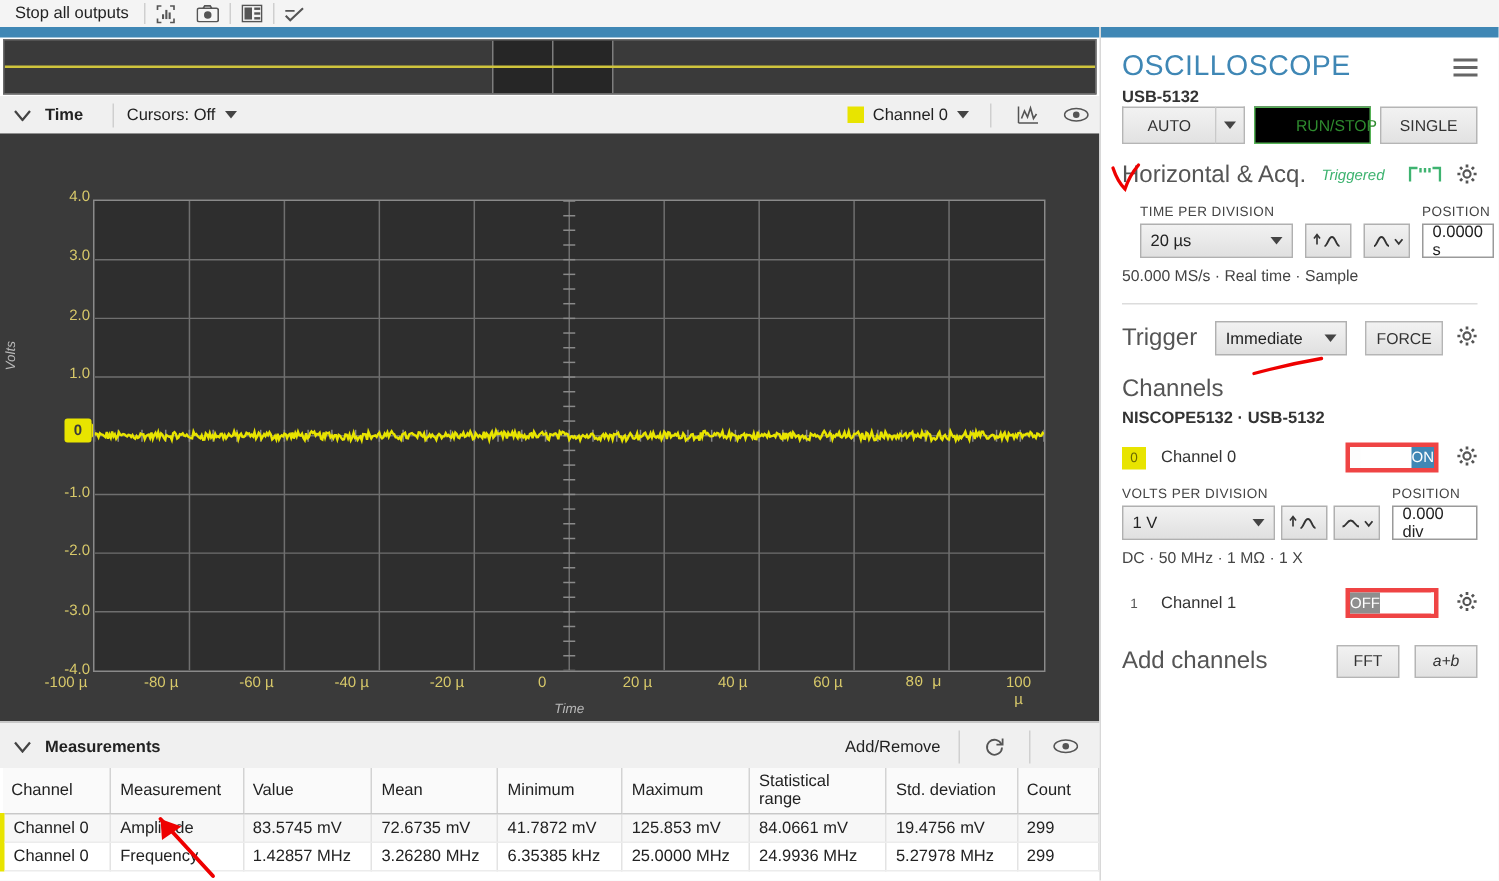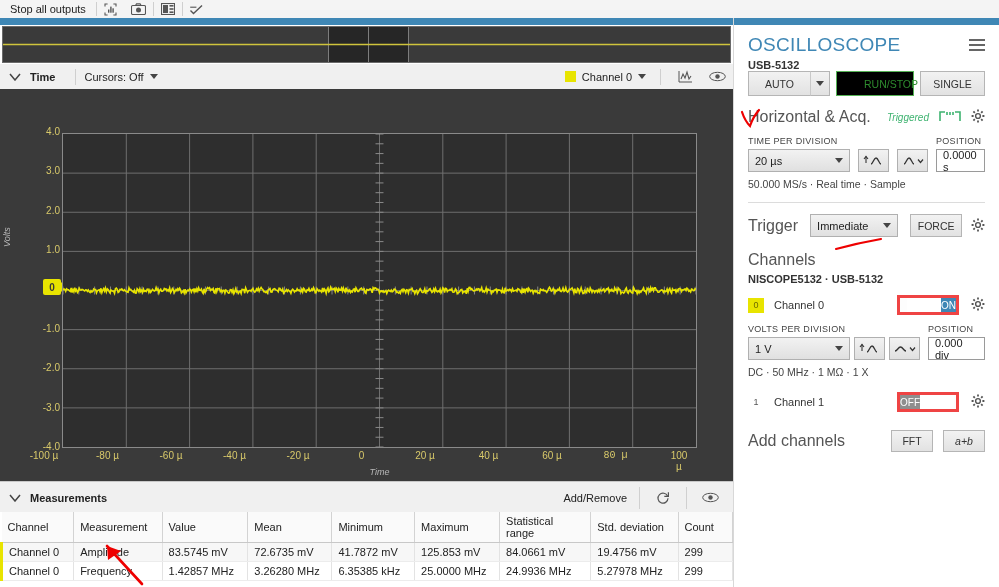--- a/index.html
+++ b/index.html
@@ -71,21 +71,21 @@
   .hamb div{height:2px;background:#666;margin-bottom:3px;}
   .devsub{font-size:11px;font-weight:bold;color:#333;margin-top:3px;}
   .btnrow{display:flex;align-items:center;gap:6px;}
   .btn{height:25px;background:linear-gradient(#f2f2f2,#e2e2e2);border:1px solid #b5b5b5;font-size:10.5px;color:#333;display:flex;align-items:center;justify-content:center;box-sizing:border-box;cursor:default;}
   .btn.auto{width:62px;border-right:0;}
   .btn.autodd{width:20px;border-left:1px solid #c9c9c9;}
   .btn.run{width:78px;background:#000000;border:1px solid #55b255;color:#2e8b2e;padding-left:32px;}
   .btn.single{width:82px;}
   .sect{font-size:16px;color:#555;font-weight:normal;}
   .rowline{display:flex;align-items:center;}
-  .trig{font-size:10px;color:#3eb370;font-style:italic;margin-right:10px;}
+  .trig{font-size:10px;color:#3eb370;font-style:italic;margin-right:16px;}
   .lbl{font-size:9px;color:#444;letter-spacing:.3px;margin-bottom:3px;}
   .sel{height:23px;background:linear-gradient(#f2f2f2,#e0e0e0);border:1px solid #b0b0b0;display:flex;align-items:center;padding:0 6px;box-sizing:border-box;font-size:11px;color:#222;justify-content:space-between;}
   .inp{height:23px;background:#fff;border:1px solid #9a9a9a;display:flex;align-items:center;padding:0 6px;box-sizing:border-box;font-size:11px;color:#222;}
   .sbtn{height:23px;width:31px;background:linear-gradient(#f2f2f2,#e0e0e0);border:1px solid #b0b0b0;display:flex;align-items:center;justify-content:center;box-sizing:border-box;}
   .info{font-size:10.5px;color:#444;margin-top:6px;}
   .divider{height:1px;background:#dcdcdc;margin:10px 0 0 0;}
   .sqbadge{width:16px;height:15px;background:#e8e400;color:#6b6a00;font-size:9px;display:flex;align-items:center;justify-content:center;}
   .sqbadge.off{background:#fff;color:#555;}
   .toggle{width:62px;height:20px;border:3px solid #ef4444;display:flex;box-sizing:border-box;gap:34px;}
   .toggle .half{flex:1;display:flex;align-items:center;justify-content:center;font-size:10px;}
@@ -431,21 +431,21 @@
         <div>
           <svg width="14" height="14" viewBox="0 0 14 14">
               <circle cx="7" cy="7" r="2.4" fill="none" stroke="#555" stroke-width="1.4"></circle>
               <g stroke="#555" stroke-width="1.8">
                 <path d="M7 .6v2M7 11.4v2M.6 7h2M11.4 7h2M2.4 2.4l1.4 1.4M10.2 10.2l1.4 1.4M11.6 2.4l-1.4 1.4M3.8 10.2l-1.4 1.4"></path>
               </g>
             </svg>
         </div>
       </div>
 
-      <div style="display:flex;gap:8px;margin-top:10px;">
+      <div style="display:flex;gap:8px;margin-top:10px;margin-left:12px;">
         <div style="flex:1;">
           <div class="lbl">TIME PER DIVISION</div>
           <div style="display:flex;gap:8px;">
             <div class="sel" style="width:102px;">
               <span>20 µs</span>
               <span class="caret"></span>
             </div>
             <div class="sbtn">
               <svg width="24" height="12" viewBox="0 0 24 12">
                   <path d="M2 4l2-2.6L6 4" fill="none" stroke="#333" stroke-width="1.1"></path>

